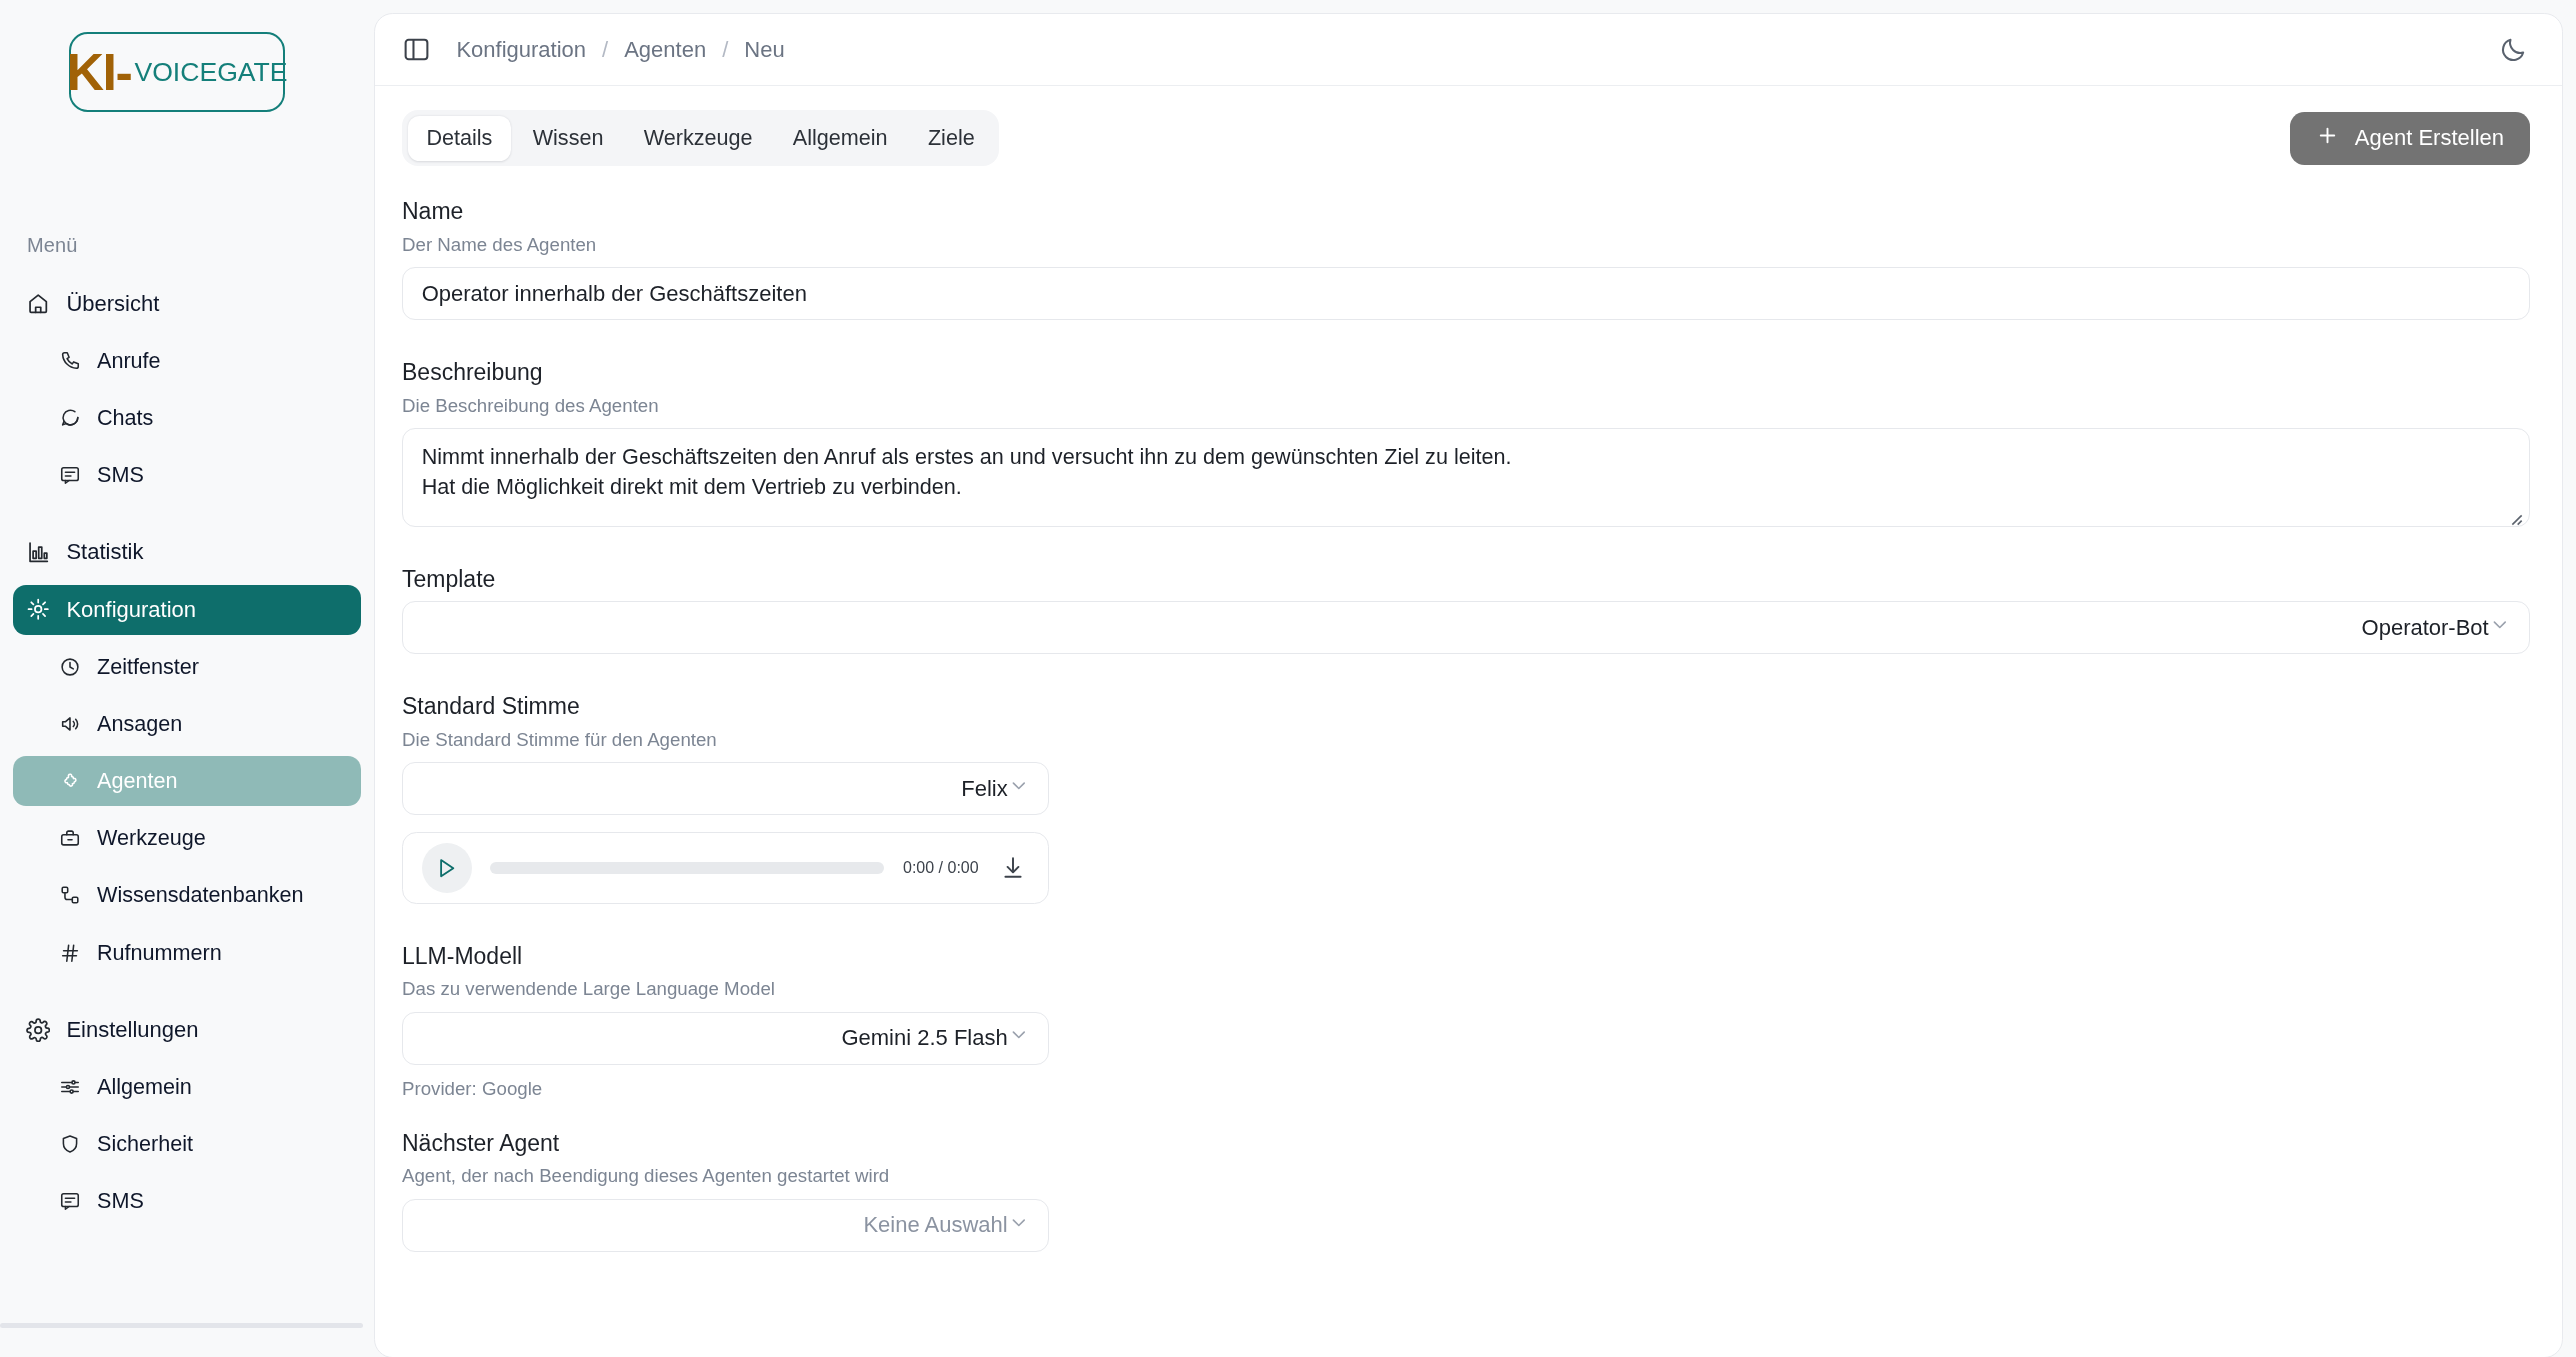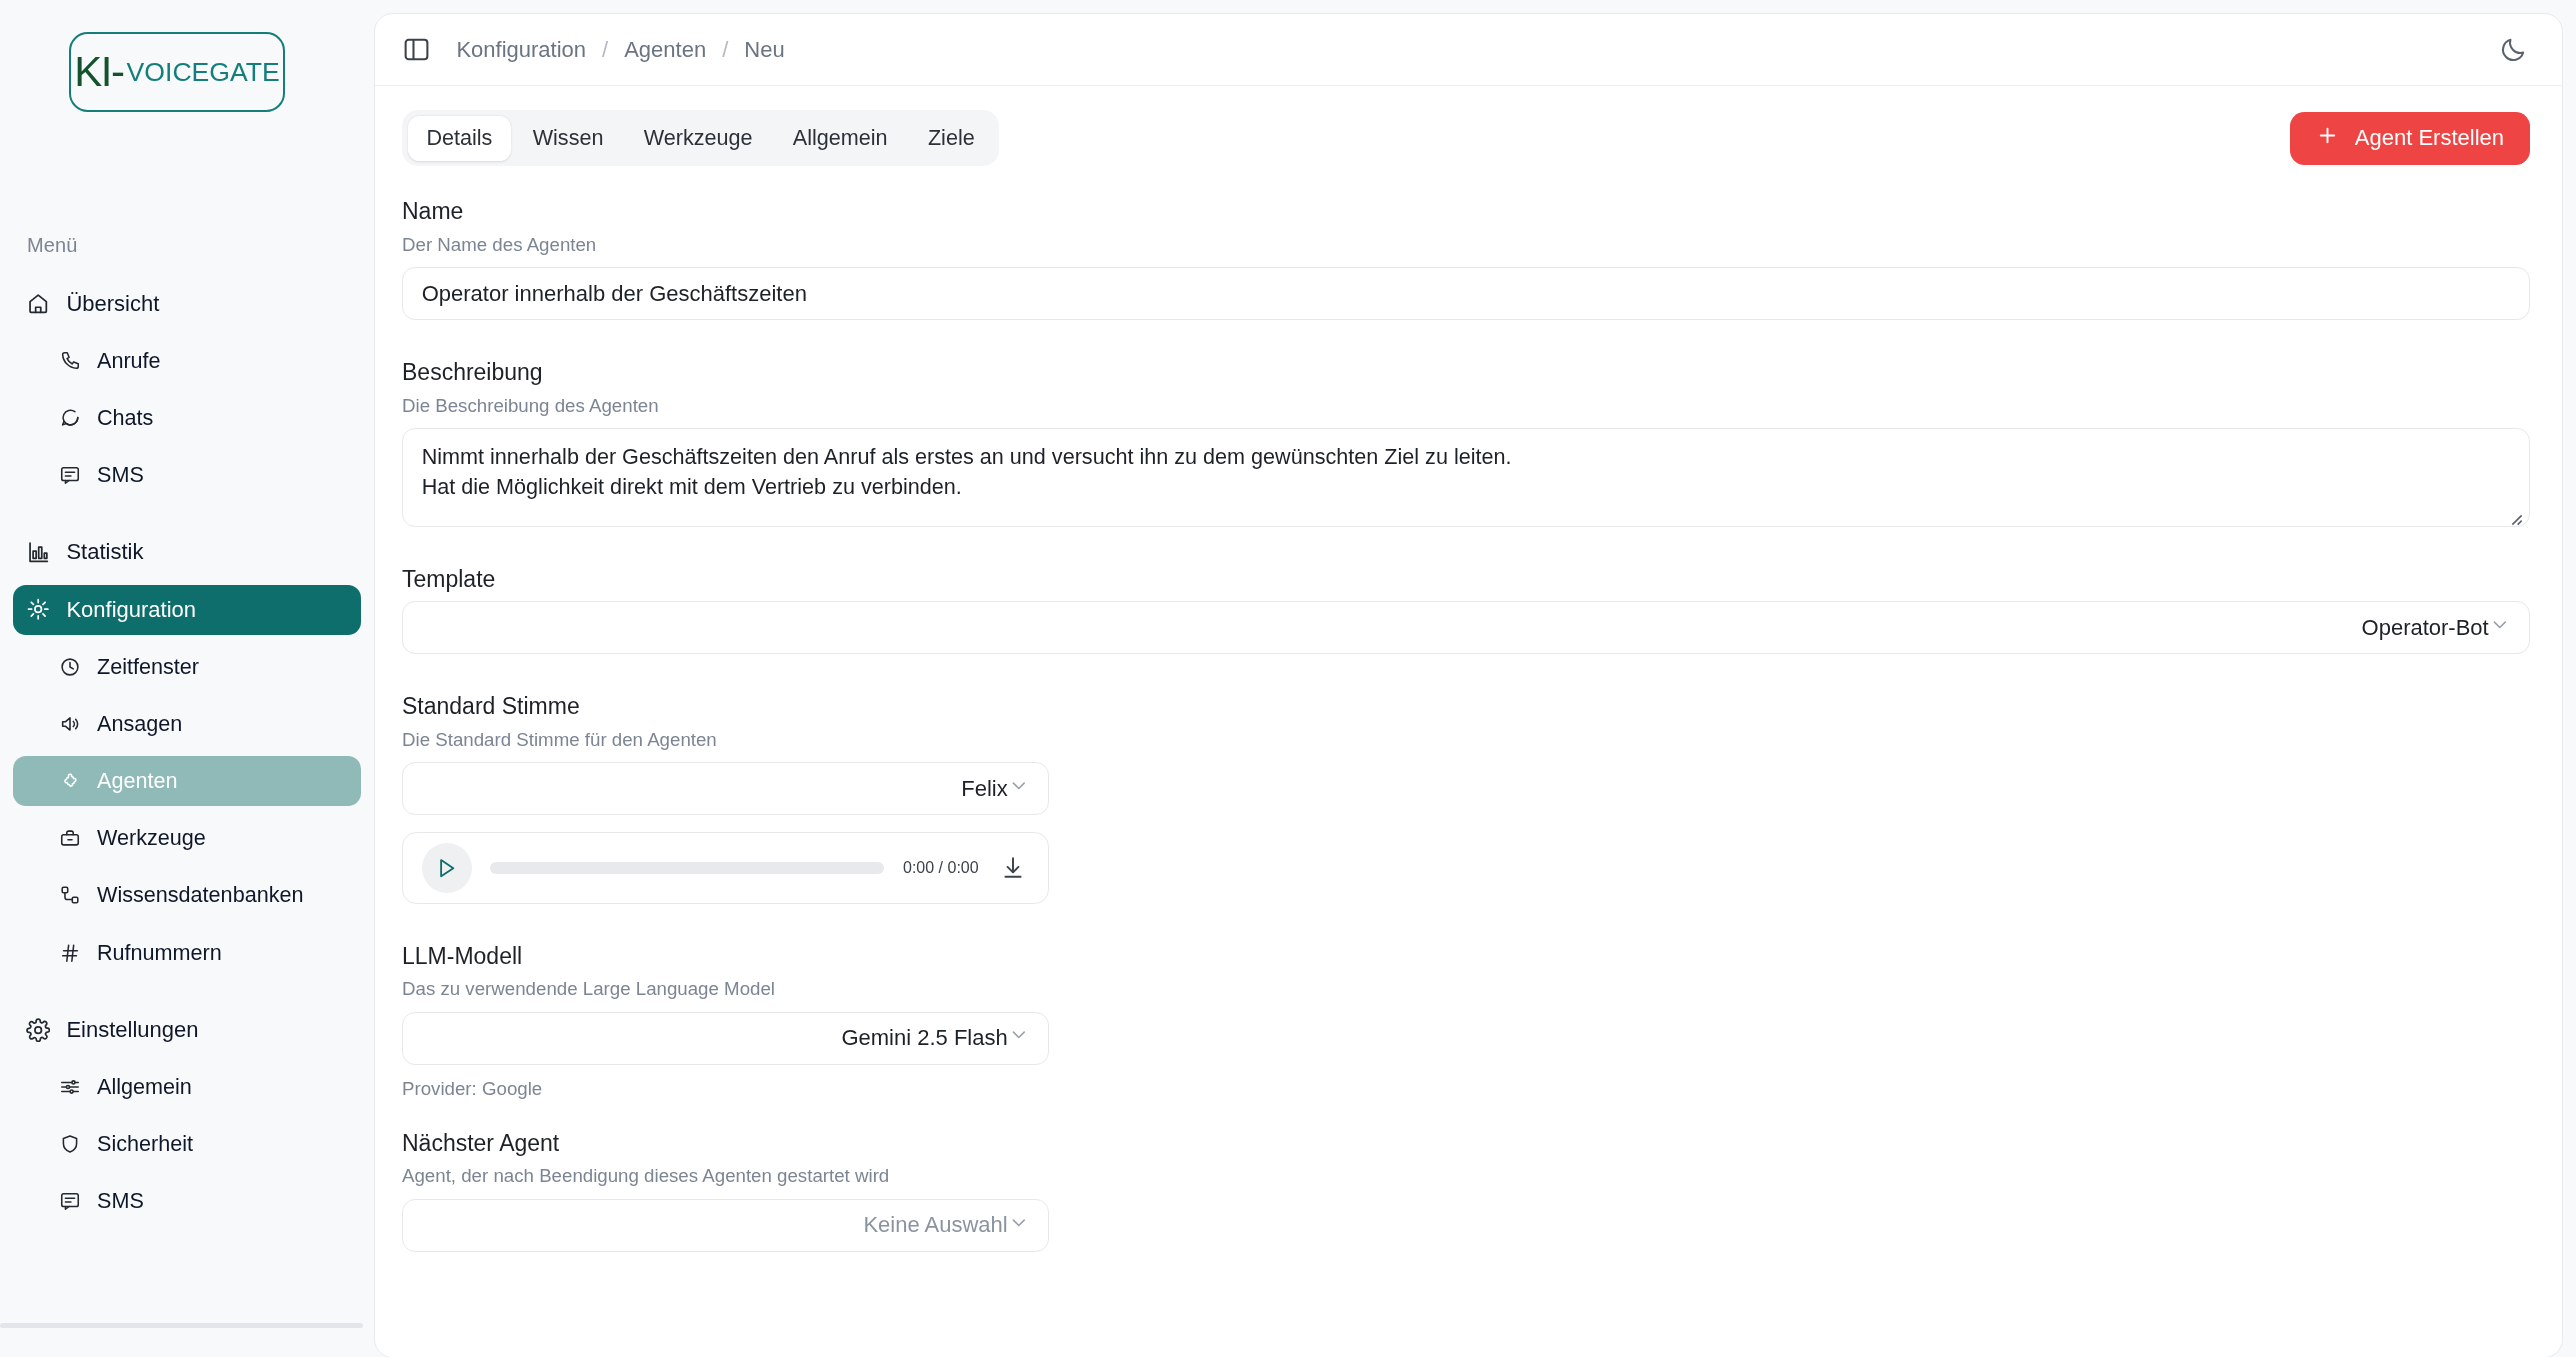--- a/index.html
+++ b/index.html
@@ -22,21 +22,21 @@
   .logo-wrap { padding: 32px 0 0 69px; }
   .logo-box {
     width: 216px; height: 80px;
     border: 2.9px solid #147f7a;
     border-radius: 18.7px;
     display: flex; align-items: center; justify-content: center;
     background: #f8f9fa;
     gap: 2.9px;
   }
   .logo-ki {
-    color: #14532d; font-size: 42px; font-weight: 400;
+    color: #a16207; font-size: 52px; font-weight: 700;
     letter-spacing: -1.4px; line-height: 1;
   }
   .logo-stack { display: flex; flex-direction: row; line-height: 1.0; }
   .logo-voice, .logo-gate {
     color: #147f7a; font-size: 26.6px; font-weight: 400; letter-spacing: 0px;
   }
   .logo-gate { text-align: right; }
 
   .menu-label {
     color: #7c8593; font-size: 20px;
@@ -114,21 +114,21 @@
   .tab {
     font-size: 21.6px; color: #2c3138;
     padding: 9.3px 18.7px;
     border-radius: 11.5px;
     white-space: nowrap;
   }
   .tab.active { background: #ffffff; box-shadow: 0 0.7px 2.2px rgba(16,24,40,.12); }
   .tabs-spacer { flex: 1 1 auto; }
   .btn-primary {
     display: inline-flex; align-items: center; gap: 16px;
-    background: #ef4444; color: #fff;
+    background: #737373; color: #fff;
     font-size: 22px;
     border: none;
     border-radius: 14.4px;
     height: 53px;
     padding: 0 26px;
     font-family: inherit;
   }
 
   .form { margin-top: 32px; }
   .field { margin-bottom: 8.6px; }

